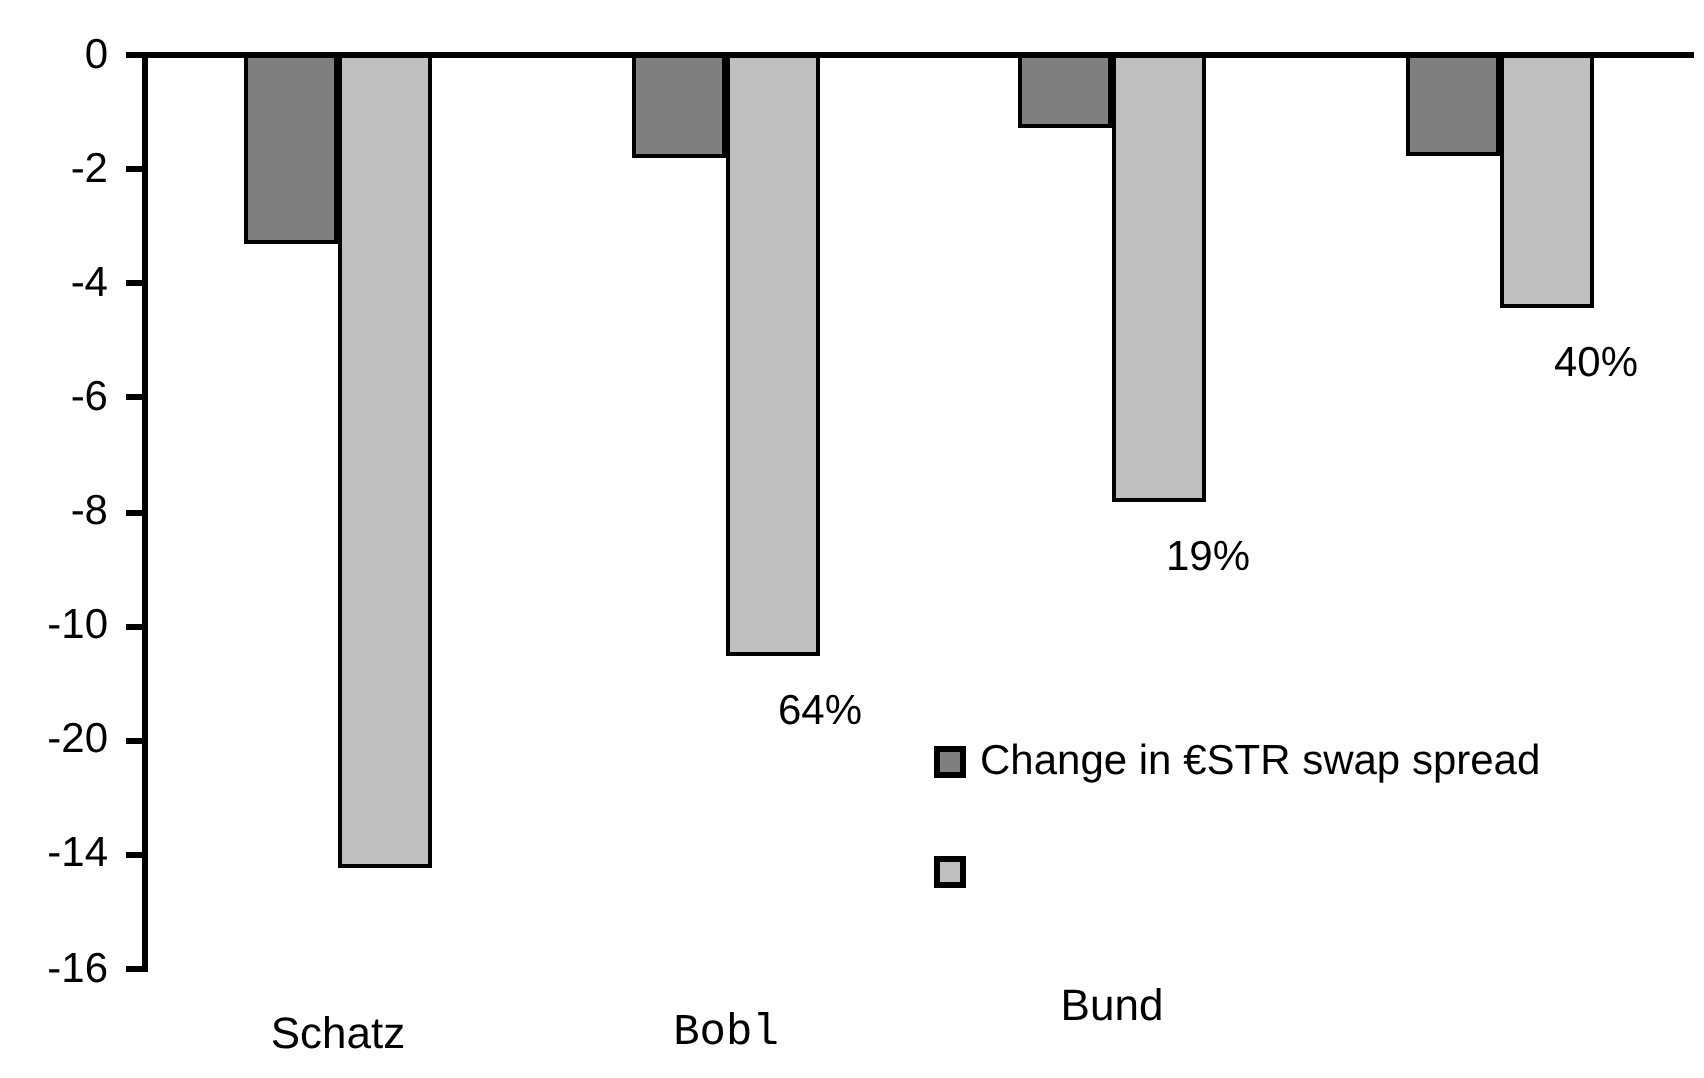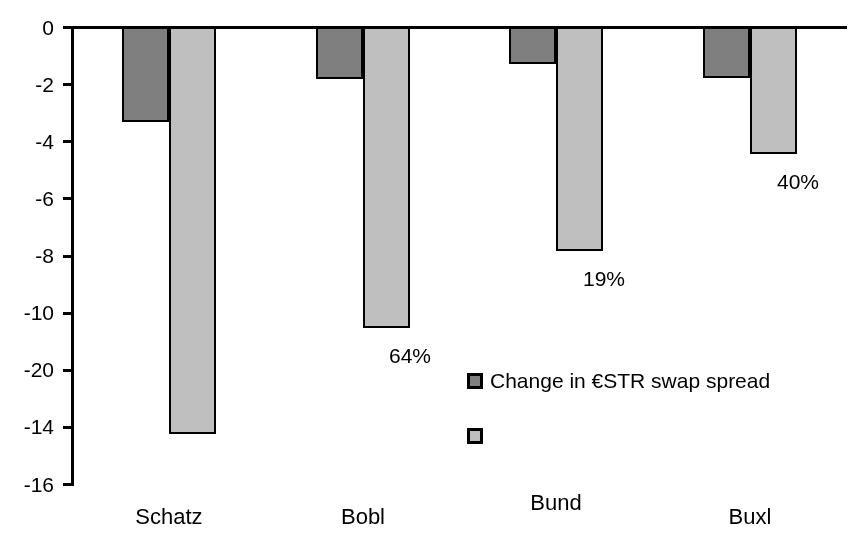--- a/index.html
+++ b/index.html
@@ -39,29 +39,28 @@
       <div style="left: 63px; top: 426px; width: 9px; height: 3px; background: rgb(0, 0, 0);"></div>
       <div class="ylab" style="left: 0px; top: 415px; width: 54px;">-14</div>
       <div style="left: 63px; top: 483px; width: 9px; height: 3px; background: rgb(0, 0, 0);"></div>
       <div class="ylab" style="left: 0px; top: 473px; width: 54px;">-16</div>
       <div style="left: 122px; top: 27px; width: 47px; height: 95px; background: rgb(127, 127, 127); border: 2px solid rgb(0, 0, 0); box-sizing: border-box;"></div>
       <div style="left: 169px; top: 27px; width: 47px; height: 407px; background: rgb(191, 191, 191); border: 2px solid rgb(0, 0, 0); box-sizing: border-box;"></div>
       <div class="clab" style="left: 99px; top: 505px; width: 140px;">Schatz</div>
       <div style="left: 316px; top: 27px; width: 47px; height: 52px; background: rgb(127, 127, 127); border: 2px solid rgb(0, 0, 0); box-sizing: border-box;"></div>
       <div style="left: 363px; top: 27px; width: 47px; height: 301px; background: rgb(191, 191, 191); border: 2px solid rgb(0, 0, 0); box-sizing: border-box;"></div>
       <div class="vlab" style="left: 341px; top: 344px; width: 90px;">64%</div>
-      <div class="clab" style="left: 293px; top: 505px; width: 140px;">Bobl</div>
+      <div class="clab" style="left: 293px; top: 505px; width: 140px; font-family: Liberation Mono, monospace;">Bobl</div>
       <div style="left: 509px; top: 27px; width: 47px; height: 37px; background: rgb(127, 127, 127); border: 2px solid rgb(0, 0, 0); box-sizing: border-box;"></div>
       <div style="left: 556px; top: 27px; width: 47px; height: 224px; background: rgb(191, 191, 191); border: 2px solid rgb(0, 0, 0); box-sizing: border-box;"></div>
       <div class="vlab" style="left: 535px; top: 267px; width: 90px;">19%</div>
       <div class="clab" style="left: 486px; top: 491px; width: 140px;">Bund</div>
       <div style="left: 703px; top: 27px; width: 47px; height: 51px; background: rgb(127, 127, 127); border: 2px solid rgb(0, 0, 0); box-sizing: border-box;"></div>
       <div style="left: 750px; top: 27px; width: 47px; height: 127px; background: rgb(191, 191, 191); border: 2px solid rgb(0, 0, 0); box-sizing: border-box;"></div>
       <div class="vlab" style="left: 729px; top: 170px; width: 90px;">40%</div>
-      <div class="clab" style="left: 680px; top: 505px; width: 140px;">Buxl</div>
     </div>
   <div class="legend">
     <div class="legend-row">
       <span class="swatch" id="swatch0" style="background: rgb(127, 127, 127);"></span>
       <span class="legend-label">Change in €STR swap spread</span>
     </div>
     <div class="legend-row">
       <span class="swatch" id="swatch1" style="background: rgb(191, 191, 191);"></span>
     </div>
   </div>

